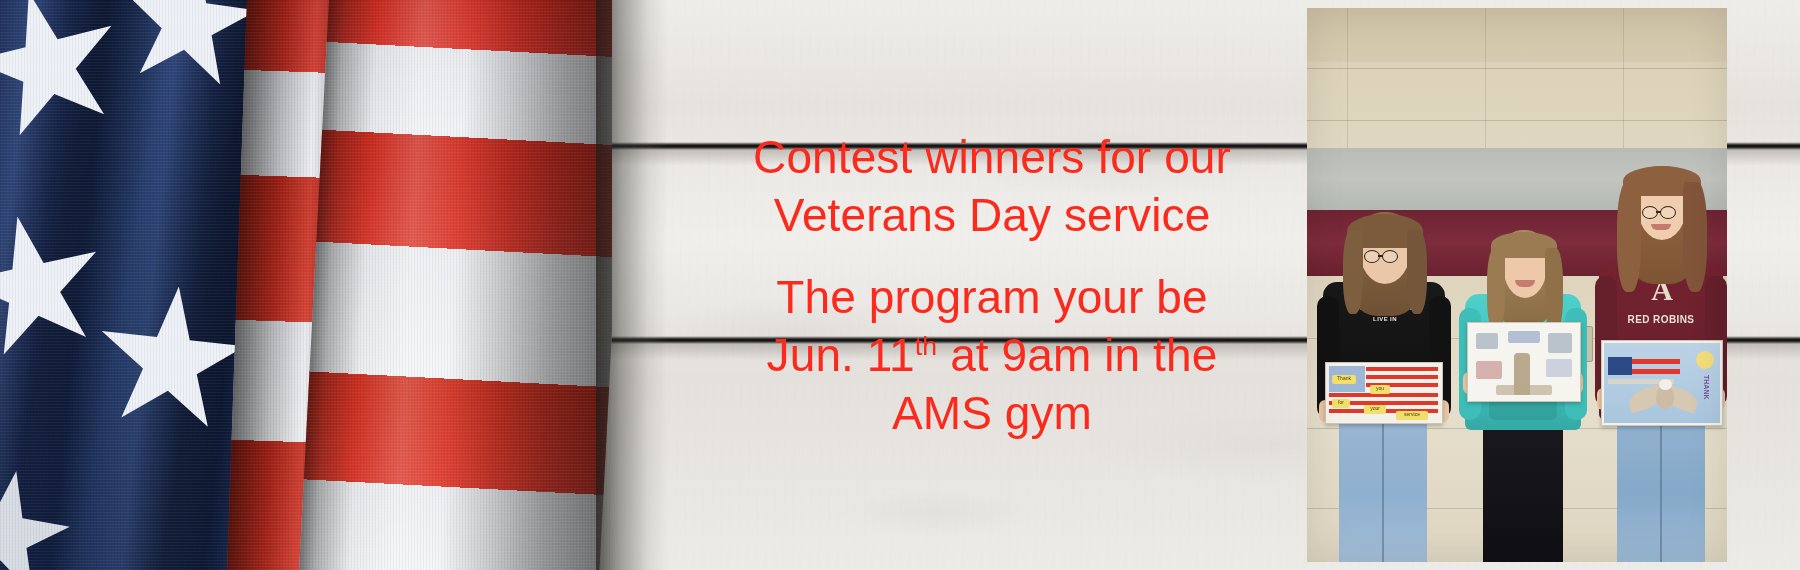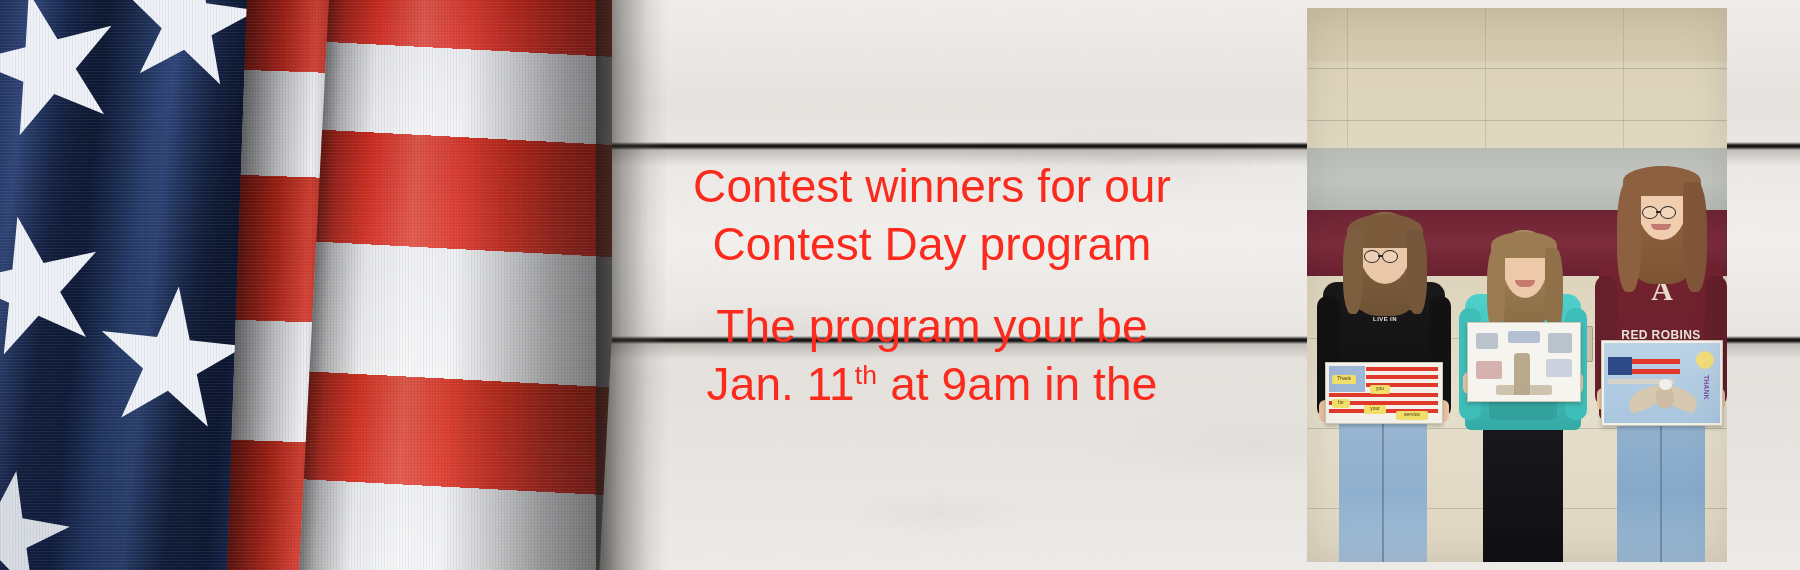--- a/index.html
+++ b/index.html
@@ -125,21 +125,21 @@
   }
   
   .flag-edge-shadow{
     position:absolute;left:596px;top:0;width:72px;height:570px;
     background:linear-gradient(90deg, rgba(30,28,26,.72) 0%, rgba(60,58,55,.42) 35%, rgba(120,118,114,.16) 72%, rgba(0,0,0,0) 100%);
   }
 
   
   .text-col{
     position:absolute;left:612px;top:0;width:700px;height:570px;
-    display:flex;flex-direction:column;justify-content:center;align-items:flex-start;
+    display:flex;flex-direction:column;justify-content:center;align-items:flex-end;
     gap:0;
   }
   .para{
     width:640px;text-align:center;
     color:#fb2a1d;
     font-size:46px;line-height:58px;
     font-weight:400;
     letter-spacing:.1px;
   }
   .para.p1{margin-bottom:24px;}
@@ -236,26 +236,27 @@
     <div class="stripes-shade"></div>
 
     <div class="weave"></div>
   </div>
   <div class="flag-edge-shadow"></div>
 
   <div class="text-col">
 
     <div class="para p1">
       <span>Contest winners for our</span><br>
-      <span>Contest Day program</span><br>
+      <span>Veterans Day service</span><br>
     </div>
 
     <div class="para p2">
       <span>The program your be</span><br>
-      <span>Jan. 11</span><sup>th</sup><span> at 9am in the</span><br>
+      <span>Jun. 11</span><sup>th</sup><span> at 9am in the</span><br>
+      <span>AMS gym</span>
     </div>
 
   </div>
 
   <div class="photo">
 
     <div class="pw-cream-top"></div>
     <div class="pw-gray"></div>
     <div class="pw-maroon"></div>
     <div class="pw-cream-bot"></div>
@@ -350,21 +351,21 @@
         <div class="p2-soldier" style="left:46px;top:30px;width:16px;height:42px;"></div>
         <div class="p2-ink" style="left:28px;top:62px;width:56px;height:10px;background:#b7a98e;"></div>
       </div>
     </div>
 
     <div class="kid" style="left:288px;top:158px;width:132px;height:396px;">
       <div class="legs" style="left:22px;top:244px;width:88px;height:152px;background:linear-gradient(180deg,#93b2cf,#86a9c9 55%,#9cb9d4);"></div>
       <div style="position:absolute;left:65px;top:244px;width:2px;height:152px;background:rgba(70,90,115,.45);"></div>
       <div class="torso" style="left:4px;top:96px;width:124px;height:158px;background:linear-gradient(180deg,#74222f,#65202c);"></div>
       <div style="position:absolute;left:52px;top:104px;width:30px;height:40px;color:#e6dcc8;font-size:30px;font-weight:bold;text-align:center;line-height:40px;font-family:'Liberation Serif',serif;">A</div>
-      <div class="shirt-text" style="top:162px;font-size:12px;">RED ROBINS</div>
+      <div class="shirt-text" style="top:148px;font-size:10px;">RED ROBINS</div>
       <div class="hair" style="left:26px;top:0px;width:82px;height:118px;background:linear-gradient(180deg,#9a6a44,#7d5434);"></div>
       <div class="face" style="left:42px;top:14px;width:50px;height:60px;background:#f0cdae;"></div>
       <div style="position:absolute;left:28px;top:0px;width:78px;height:30px;background:#8d6040;border-radius:50% 50% 20% 20%;"></div>
       <div style="position:absolute;left:22px;top:16px;width:24px;height:110px;background:#8d6040;border-radius:40% 10% 40% 40%;"></div>
       <div style="position:absolute;left:88px;top:16px;width:24px;height:110px;background:#80553a;border-radius:10% 40% 40% 40%;"></div>
       <div class="glasses" style="left:47px;top:40px;width:44px;height:12px;">
         <div class="lens" style="left:0;top:0;"></div>
         <div class="lens" style="left:18px;top:0;"></div>
         <div style="position:absolute;left:14px;top:5px;width:5px;height:1.6px;background:#2c2620;"></div>
       </div>

